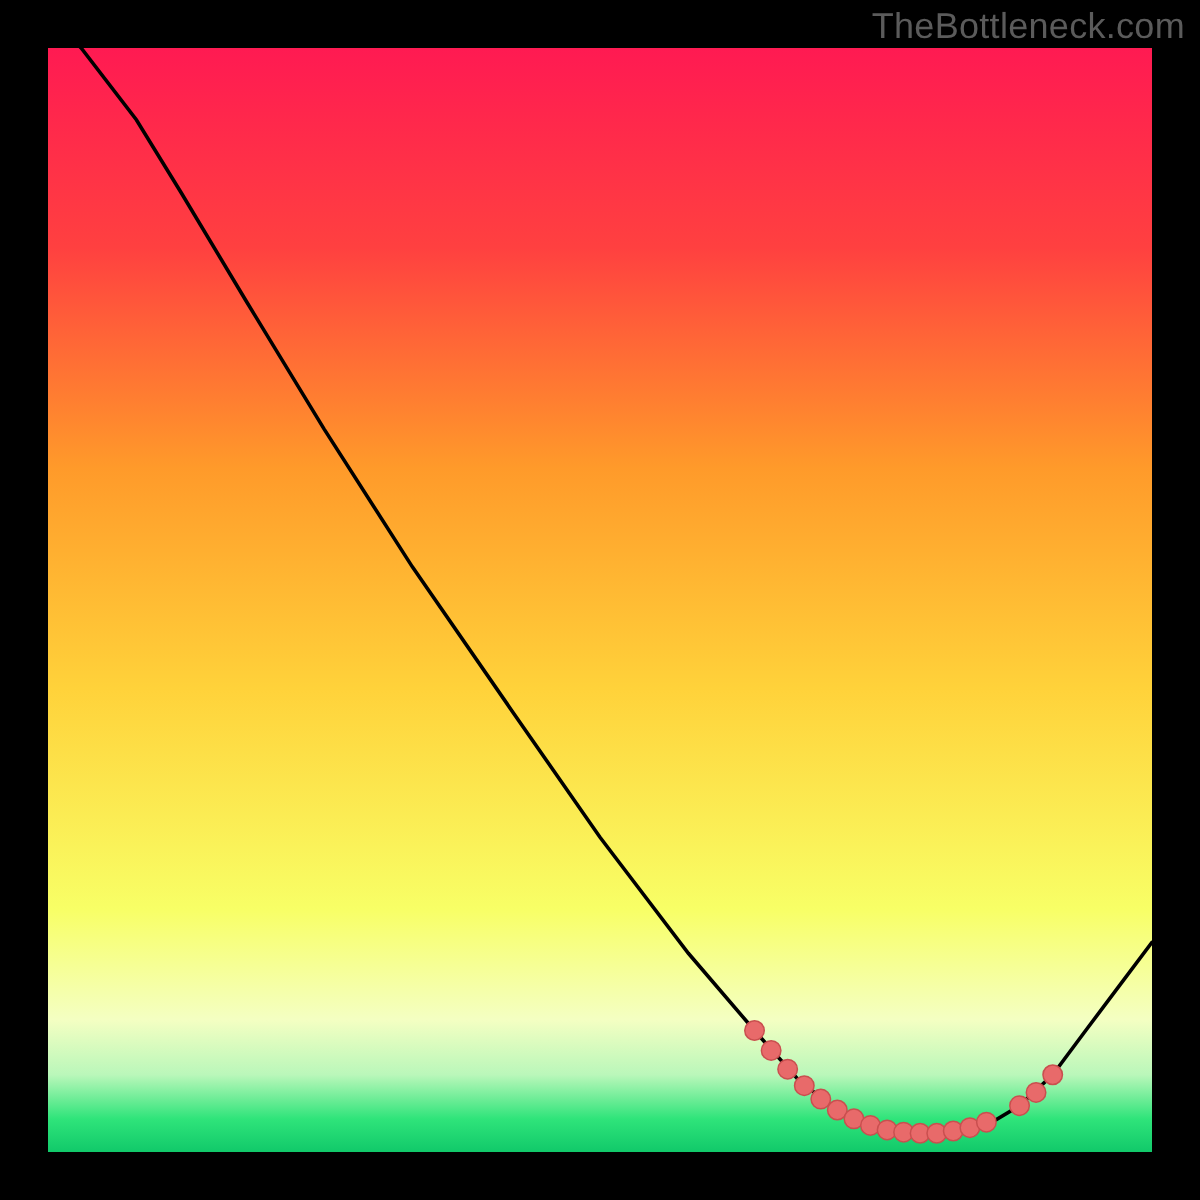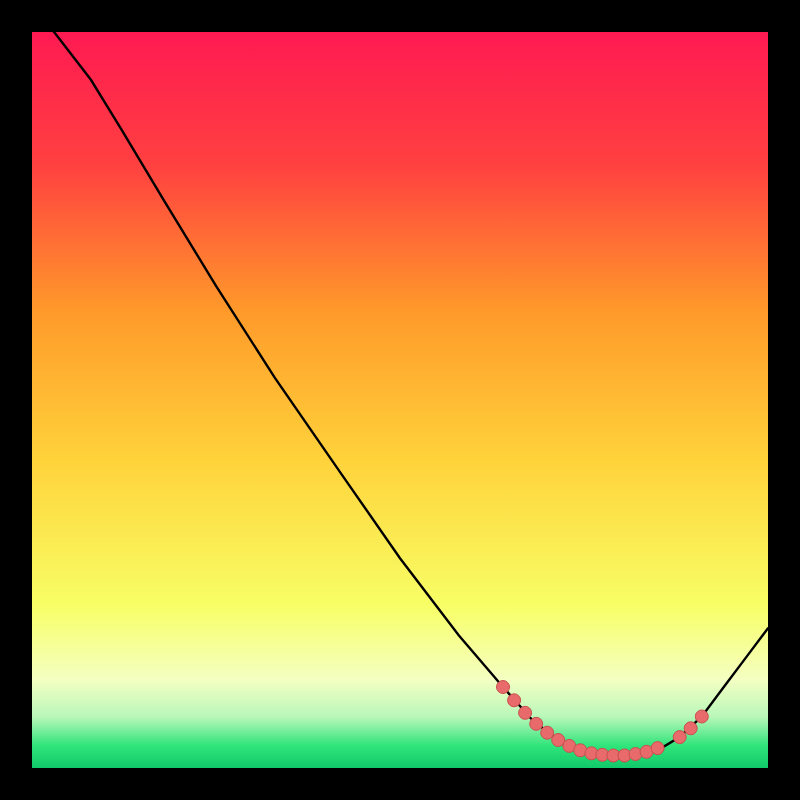--- a/index.html
+++ b/index.html
@@ -36,20 +36,21 @@
     background: #000;
   }
   svg {
     display: block;
   }
 </style>
 </head>
 <body>
 
 <div class="frame">
+  <div class="watermark">TheBottleneck.com</div>
 
   <div class="plot-wrap">
     <svg id="chart-svg" width="736" height="736" viewBox="0 0 736 736">
       <defs>
         <linearGradient id="bg-grad" x1="0" y1="0" x2="0" y2="1">
           <stop id="gs0" offset="0%" stop-color="#ff1a52"></stop>
           <stop id="gs1" offset="18%" stop-color="#ff4040"></stop>
           <stop id="gs2" offset="38%" stop-color="#ff9a2a"></stop>
           <stop id="gs3" offset="58%" stop-color="#ffd23a"></stop>
           <stop id="gs4" offset="78%" stop-color="#f8ff66"></stop>

